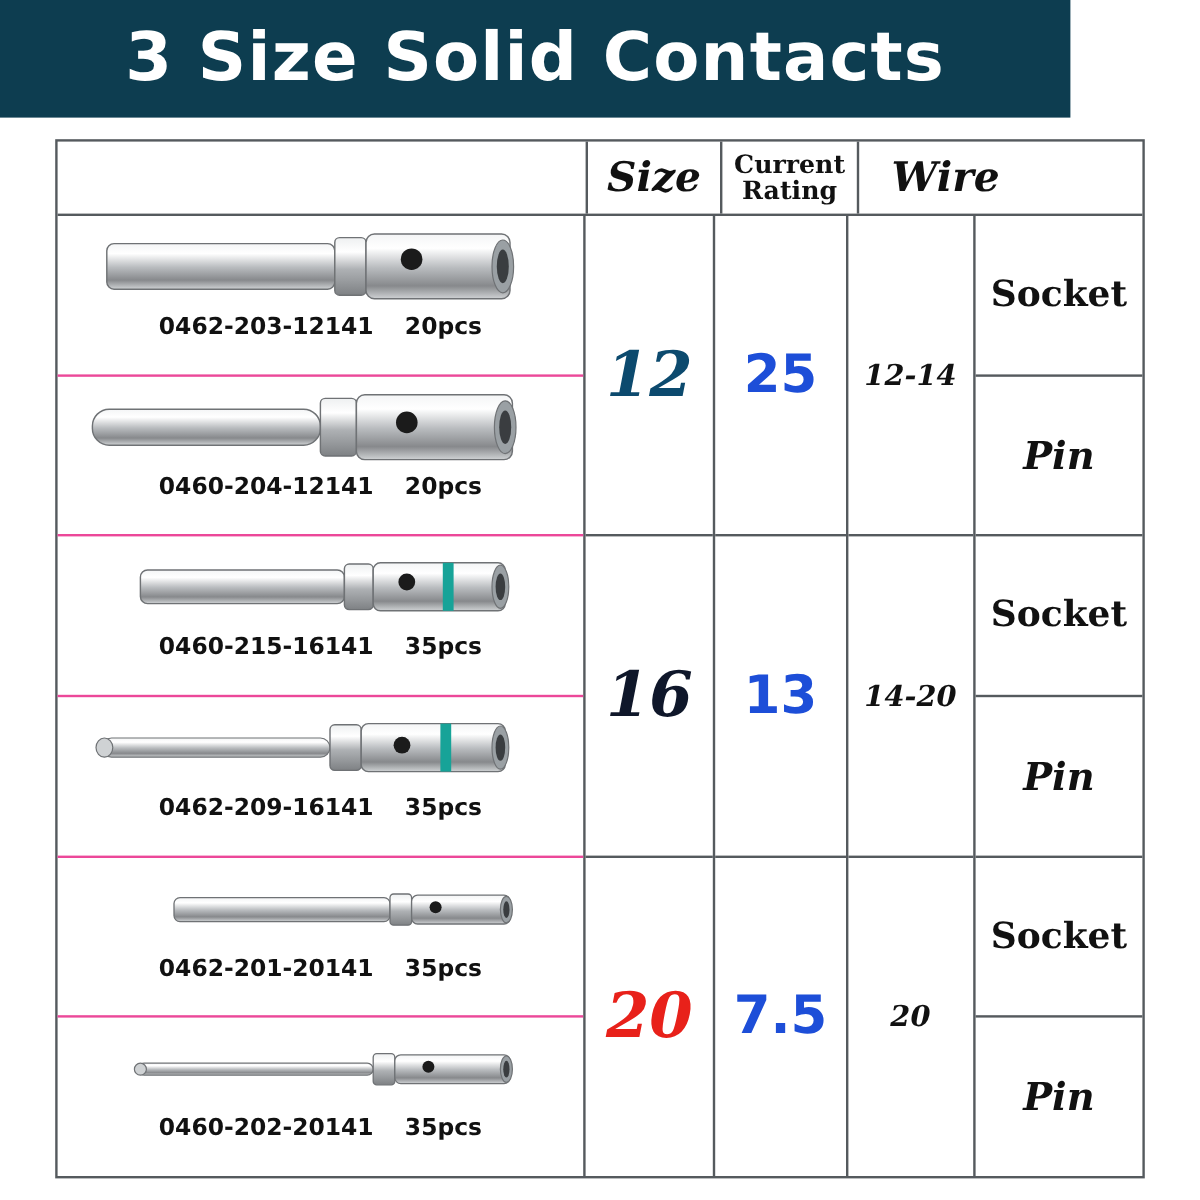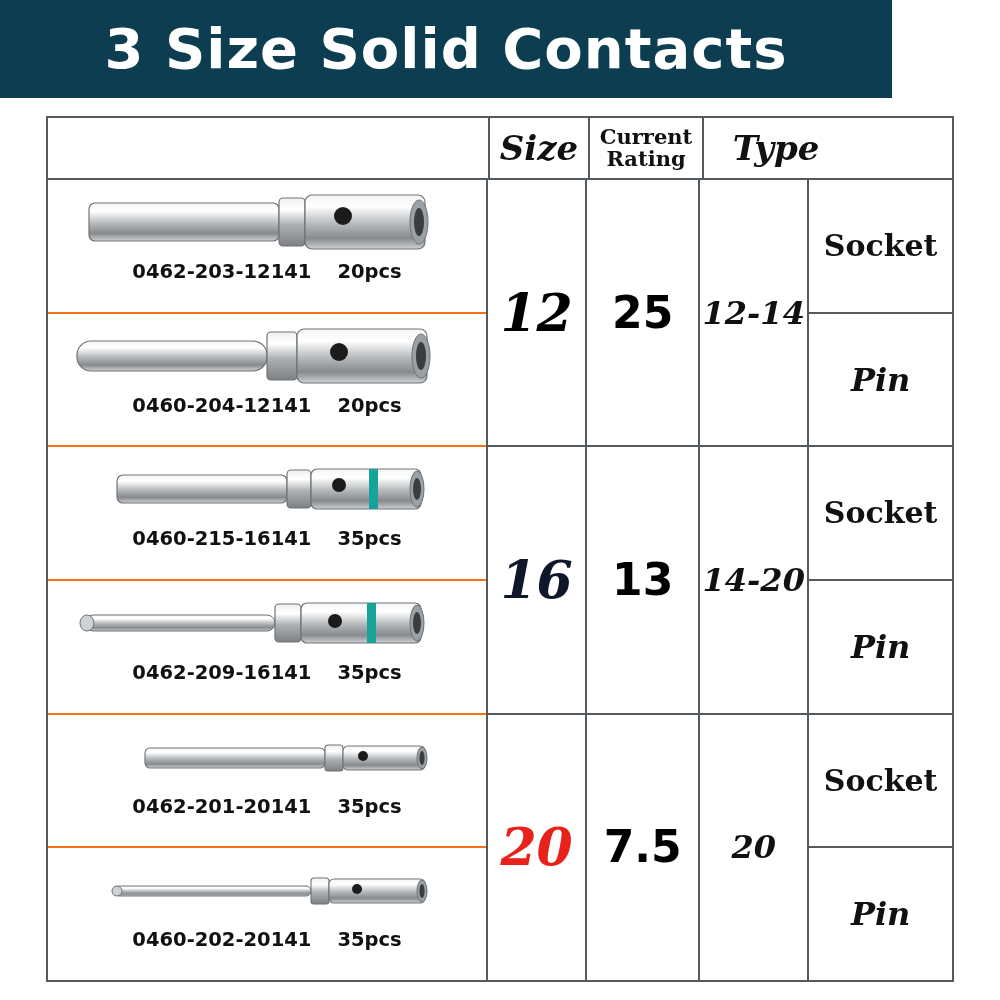--- a/index.html
+++ b/index.html
@@ -58,21 +58,21 @@
 
   .head-row {
     display: flex;
     height: 62px;
     border-bottom: 2px solid #555a5e;
     box-sizing: border-box;
   }
 
   
   .col-prod   { width: 440px; }
-  .col-size   { width: 100px; }
+  .col-size   { width: 112px; }
   .col-cur    { width: 114px; }
   .col-awg    { width: 110px; }
   .col-type   { width: 146px; }
 
   .head-cell {
     box-sizing: border-box;
     border-left: 2px solid #555a5e;
     display: flex;
     align-items: center;
     justify-content: center;
@@ -95,21 +95,21 @@
 
   
   .products {
     width: 440px;
     display: flex;
     flex-direction: column;
   }
   .product-cell {
     flex: 1 1 0;
     box-sizing: border-box;
-    border-bottom: 2px solid #f97316;
+    border-bottom: 2px solid #ec4899;
     display: flex;
     flex-direction: column;
     align-items: center;
     justify-content: flex-start;
     padding-top: 6px;
     position: relative;
   }
   .product-cell:last-child { border-bottom: none; }
 
   .contact-img {
@@ -157,28 +157,28 @@
     font-family: "DejaVu Serif", serif;
     font-weight: bold;
     font-style: italic;
     font-size: 52px;
     line-height: 1;
   }
   .cur-val {
     font-family: "DejaVu Sans", sans-serif;
     font-weight: bold;
     font-size: 44px;
-    color: #000000;
+    color: #1d4ed8;
     line-height: 1;
   }
   .awg-val {
     font-family: "DejaVu Serif", serif;
     font-weight: bold;
     font-style: italic;
-    font-size: 32px;
+    font-size: 24px;
     color: #111111;
     line-height: 1;
   }
   .type-val {
     font-family: "DejaVu Serif", serif;
     font-weight: bold;
     font-size: 30px;
     color: #111111;
     line-height: 1;
   }
@@ -197,21 +197,21 @@
 
     <div class="head-row">
       <div class="head-cell first col-prod"></div>
       <div class="head-cell col-size head-size">Size</div>
       <div class="head-cell col-cur head-cur">
         <div>
           <div>Current</div>
           <div>Rating</div>
         </div>
       </div>
-      <div class="head-cell col-type head-type">Type</div>
+      <div class="head-cell col-type head-type">Wire</div>
     </div>
 
     <div class="body-row">
 
       <div class="products">
 
         <div class="product-cell">
           <div class="contact-img">
             <svg width="400" height="72" viewBox="0 0 400 72">
               <defs>
@@ -331,21 +331,21 @@
             <span class="qty">35pcs</span>
           </div>
         </div>
 
       </div>
 
       <div class="groups">
 
         <div class="gcol col-size">
           <div class="gcell">
-            <span class="size-val" style="color:#000000">12</span>
+            <span class="size-val" style="color:#0c4a6e">12</span>
           </div>
           <div class="gcell">
             <span class="size-val" style="color:#0f172a">16</span>
           </div>
           <div class="gcell">
             <span class="size-val" style="color:#e8211a">20</span>
           </div>
         </div>
 
         <div class="gcol col-cur">

